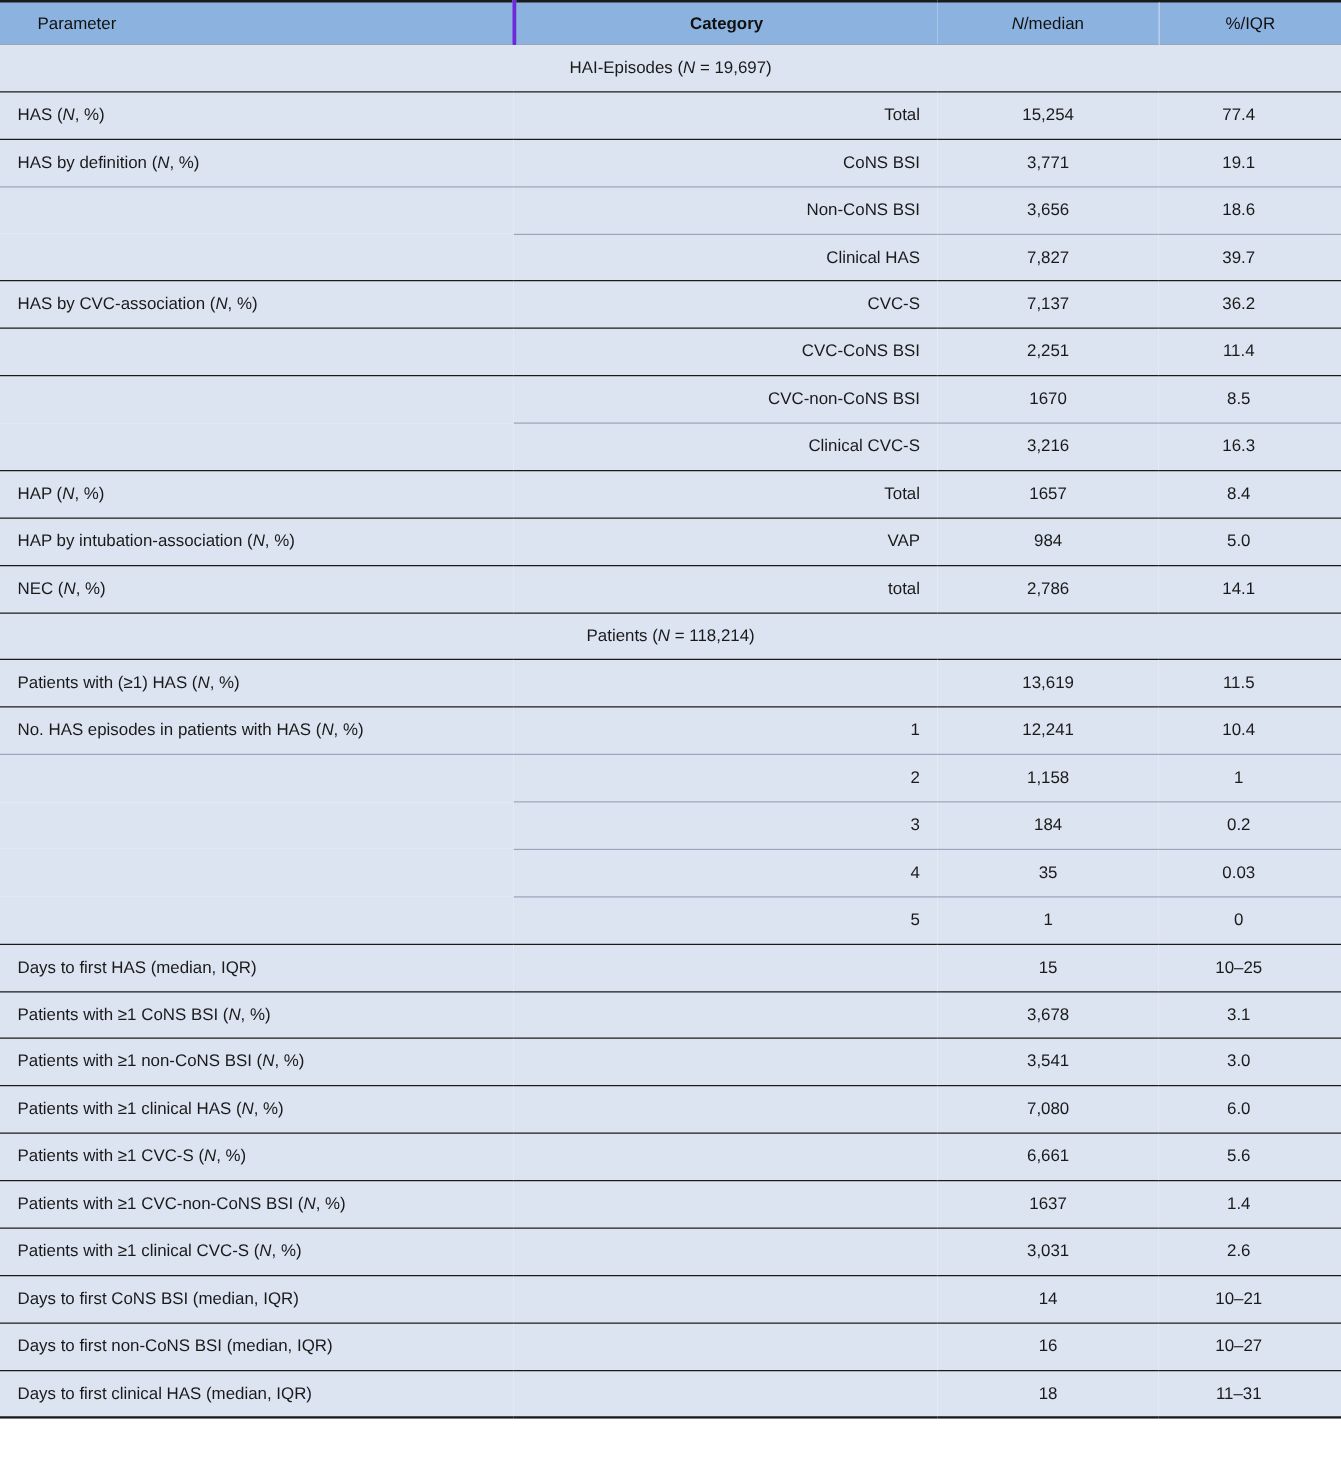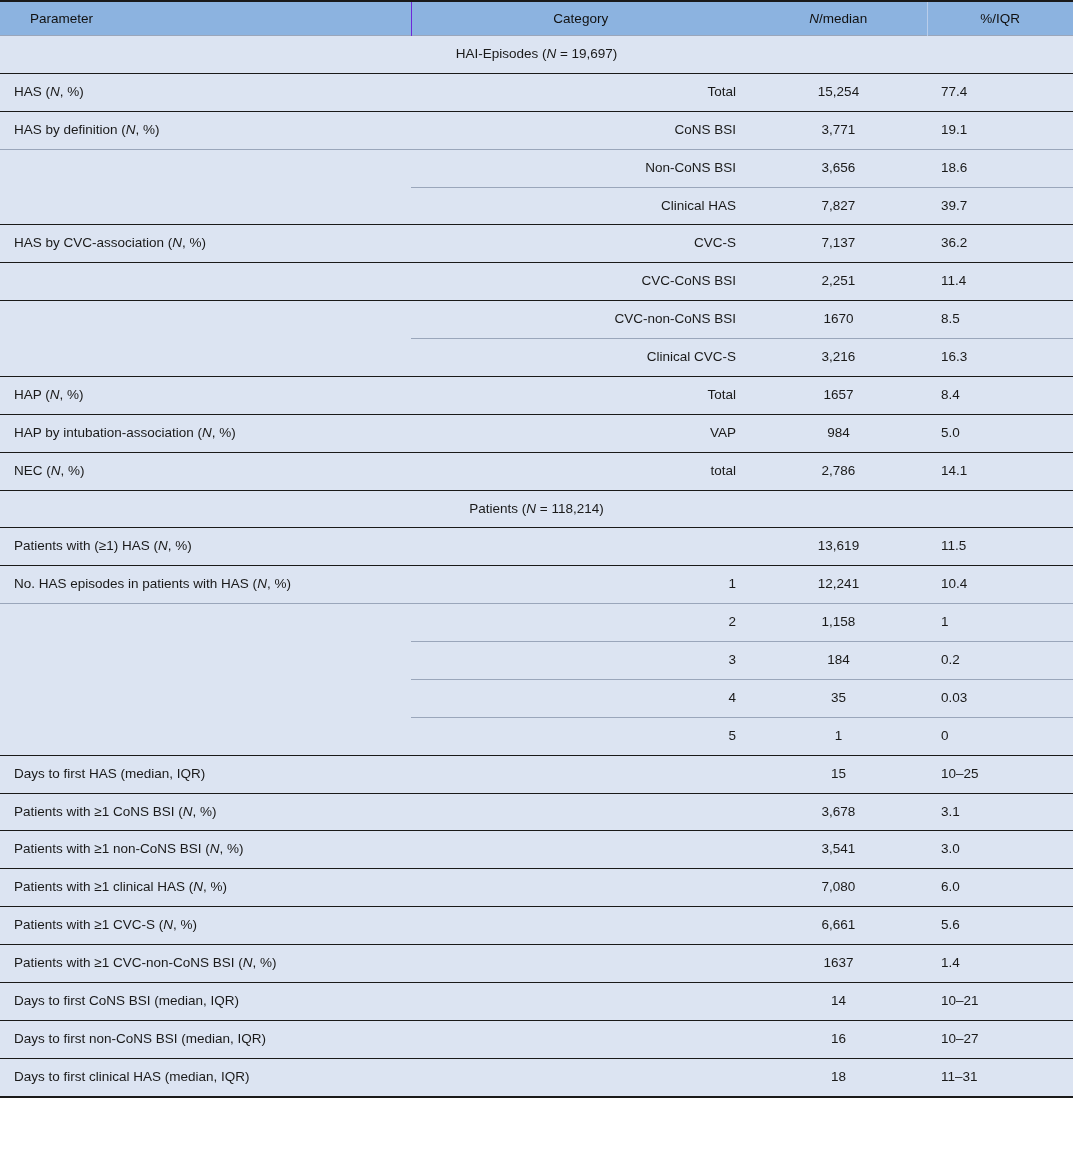--- a/index.html
+++ b/index.html
@@ -33,21 +33,21 @@
     font-weight: normal;
     font-size: 13.5px;
     padding: 9px 30px;
     border-top: 2.5px solid #1a1a1a;
     border-bottom: 0;
     vertical-align: middle;
     color: #111;
   }
   th.th-param { text-align: left; }
   th.th-cat, th.th-n, th.th-pct { text-align: center; }
-  th.th-cat   { border-left: 1px solid #6d28d9; }
+  th.th-cat   { border-left: 3px solid #6d28d9; font-weight: bold; }
   th.th-pct   { border-left: 1px solid #b9cdea; }
 
   tbody td {
     background: #dce4f2;
     padding: 10px 14px;
     vertical-align: middle;
     line-height: 1.25;
   }
   tr.row-section td {
     text-align: center;
@@ -60,21 +60,21 @@
   tr.row-sub > td {
     border-bottom: 1px solid #9aa6bb;
     margin-top: 16px;
   }
   tr.row-sub-last > td {
     border-bottom: 1.6px solid #1a1a1a;
   }
   td.cell-param { text-align: left; }
   td.cell-cat   { text-align: right; padding-left: 79px; }
   td.cell-n     { text-align: center; }
-  td.cell-pct   { text-align: left; padding-right: 32px; }
+  td.cell-pct   { text-align: center; padding-right: 32px; }
   
   tr.row-sub > td.cell-blank-param {
     border-bottom: 0;
   }
   em.ital { font-style: italic; }
   tbody tr:last-child > td {
     border-bottom: 2px solid #1a1a1a;
   }
 </style>
 </head>
@@ -235,20 +235,26 @@
           <td class="cell-n">6,661</td>
           <td class="cell-pct">5.6</td>
         </tr>
         <tr class="row-main">
           <td class="cell-param">Patients with ≥1 CVC-non-CoNS BSI (<em class="ital">N</em>, %)</td>
           <td class="cell-cat"></td>
           <td class="cell-n">1637</td>
           <td class="cell-pct">1.4</td>
         </tr>
         <tr class="row-main">
+          <td class="cell-param">Patients with ≥1 clinical CVC-S (<em class="ital">N</em>, %)</td>
+          <td class="cell-cat"></td>
+          <td class="cell-n">3,031</td>
+          <td class="cell-pct">2.6</td>
+        </tr>
+        <tr class="row-main">
           <td class="cell-param">Days to first CoNS BSI (median, IQR)</td>
           <td class="cell-cat"></td>
           <td class="cell-n">14</td>
           <td class="cell-pct">10–21</td>
         </tr>
         <tr class="row-main">
           <td class="cell-param">Days to first non-CoNS BSI (median, IQR)</td>
           <td class="cell-cat"></td>
           <td class="cell-n">16</td>
           <td class="cell-pct">10–27</td>

